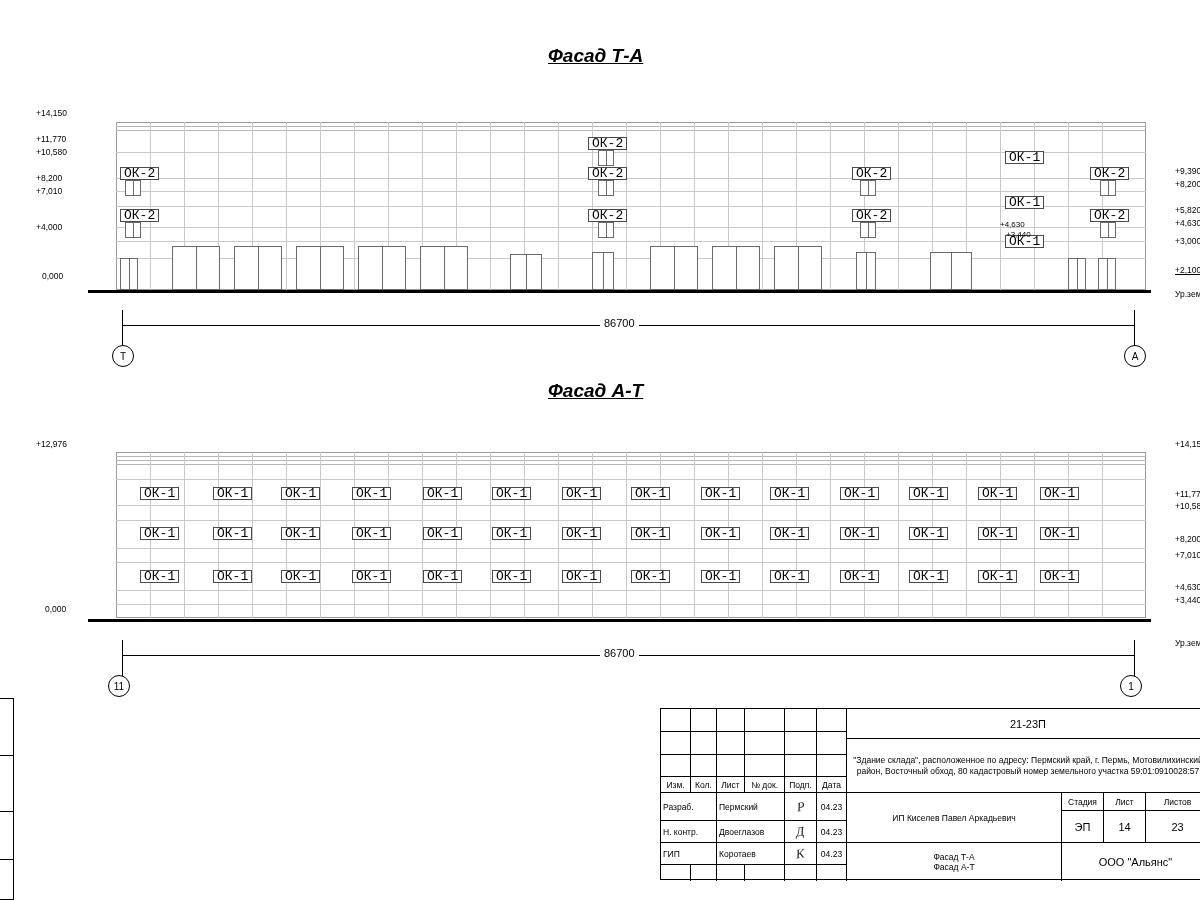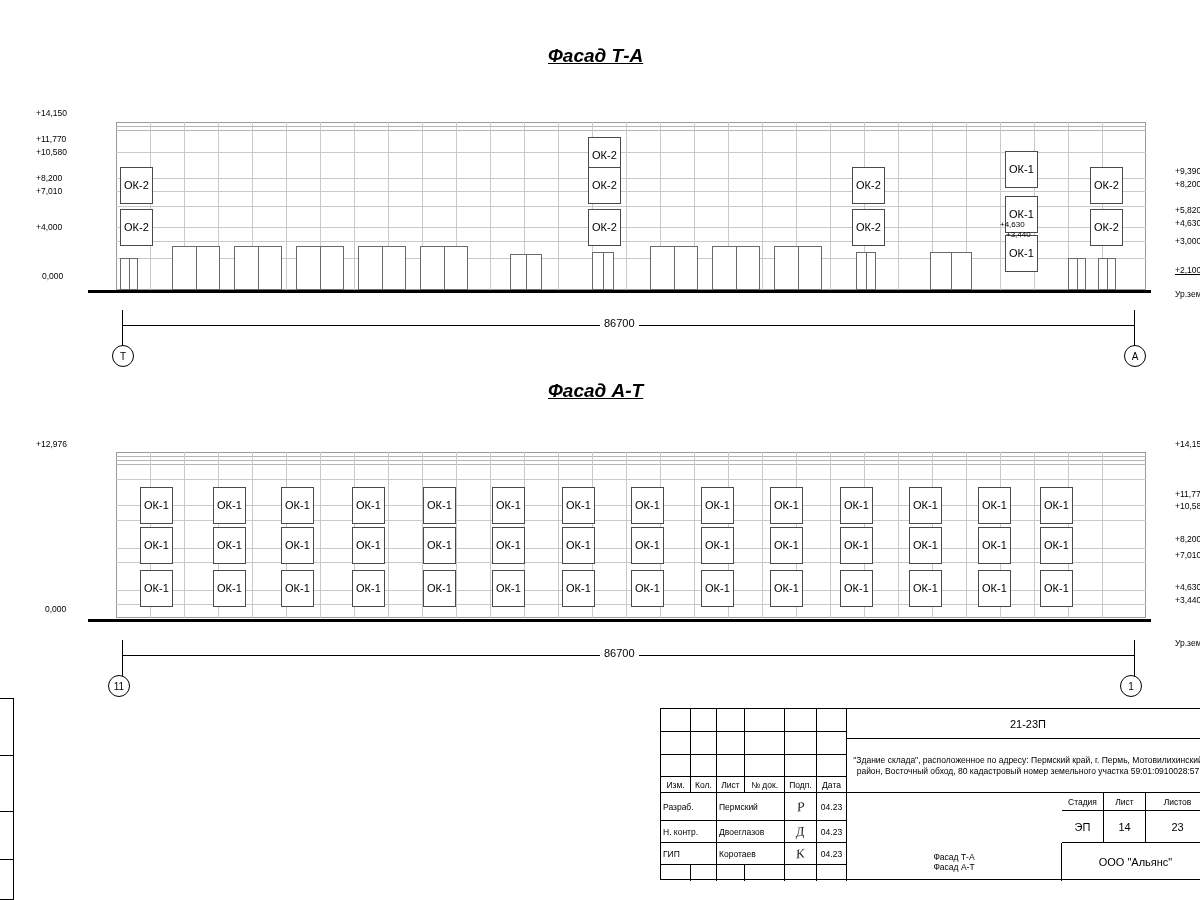--- a/index.html
+++ b/index.html
@@ -16,22 +16,22 @@
   .baseline{position:absolute;background:#000;height:3px;}
 
   .wallbox{position:absolute;border:1px solid #9a9a9a;box-sizing:border-box;background:#fff;}
   .vgrid,.hgrid{position:absolute;background:#c9c9c9;}
   .vgrid{width:1px;}
   .hgrid{height:1px;}
 
   .win{position:absolute;border:1px solid #6a6a6a;box-sizing:border-box;background:#fff;}
   .win:after{content:"";position:absolute;left:50%;top:0;bottom:0;width:1px;background:#6a6a6a;}
 
-  .label{position:absolute;font-size:11px;border:1px solid #4a4a4a;background:#fff;
-         padding:13px 3px;white-space:nowrap;line-height:9px;}
+  .label{position:absolute;font-size:13px;border:1px solid #4a4a4a;background:#fff;
+         padding:1px 3px;white-space:nowrap;line-height:9px;font-family:Liberation Mono, monospace;}
 
   .lvl{position:absolute;font-size:8.5px;white-space:nowrap;}
   .lvlmark{position:absolute;font-size:8px;white-space:nowrap;}
 
   .dimline{position:absolute;height:1px;background:#000;}
   .dimend{position:absolute;width:1px;background:#000;}
   .dimtext{position:absolute;font-size:11px;background:#fff;padding:0 4px;white-space:nowrap;}
 
   .axis{position:absolute;width:20px;height:20px;border:1px solid #000;border-radius:50%;
         font-size:10px;display:flex;align-items:center;justify-content:center;background:#fff;}
@@ -344,20 +344,21 @@
     <div class="cell" style="left:30px;top:156px;width:26px;height:16px;border-bottom:none;"></div>
     <div class="cell" style="left:56px;top:156px;width:28px;height:16px;border-bottom:none;"></div>
     <div class="cell" style="left:84px;top:156px;width:40px;height:16px;border-bottom:none;"></div>
     <div class="cell" style="left:124px;top:156px;width:32px;height:16px;border-bottom:none;"></div>
     <div class="cell" style="left:156px;top:156px;width:30px;height:16px;border-bottom:none;"></div>
 
     <div class="cell big" style="left:186px;top:0;width:362px;height:30px;border-right:none;">21-23П</div>
 
     <div class="cell note" style="left:186px;top:30px;width:362px;height:54px;border-right:none;padding:2px 6px;">"Здание склада", расположенное по адресу: Пермский край, г. Пермь, Мотовилихинский район, Восточный обход, 80 кадастровый номер земельного участка 59:01:0910028:57</div>
 
+    <div class="cell" style="left:186px;top:84px;width:215px;height:50px;">ИП Киселев Павел Аркадьевич</div>
 
     <div class="cell" style="left:186px;top:134px;width:215px;height:38px;border-bottom:none;flex-direction:column;">
       <span>Фасад Т-А</span>
       <span>Фасад А-Т</span>
     </div>
 
     <div class="cell" style="left:401px;top:84px;width:42px;height:18px;">Стадия</div>
     <div class="cell" style="left:443px;top:84px;width:42px;height:18px;">Лист</div>
     <div class="cell" style="left:485px;top:84px;width:63px;height:18px;border-right:none;">Листов</div>
 

